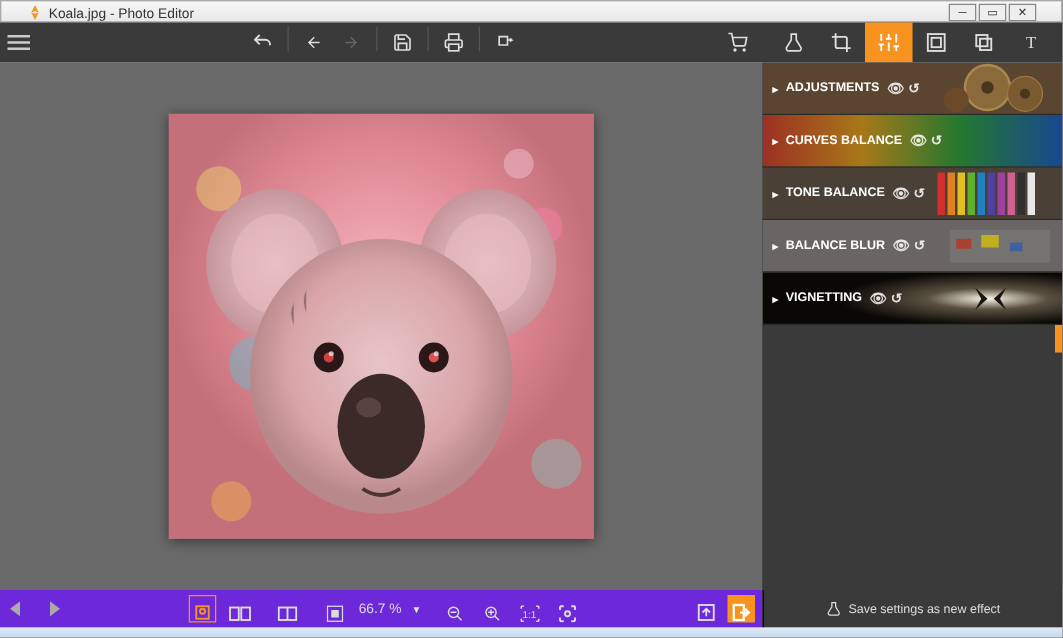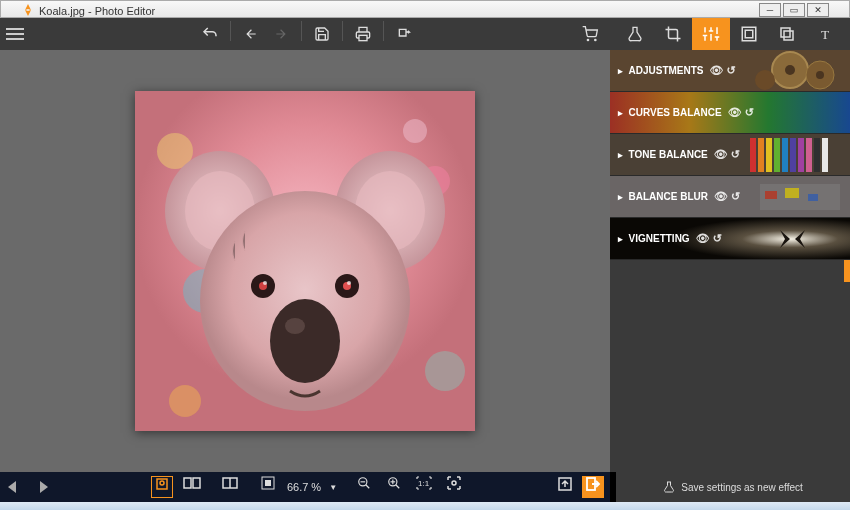--- a/index.html
+++ b/index.html
@@ -30,31 +30,31 @@
 .side-panel { width: 240px; background: #3a3a3a; display: flex; flex-direction: column; position: relative; }
 .accordion-item { height: 42px; position: relative; overflow: hidden; cursor: pointer; border-bottom: 1px solid #2a2a2a; }
 .accordion-header { position: absolute; inset: 0; display: flex; align-items: center; padding: 0 8px; color: #fff; font-size: 10px; font-weight: bold; z-index: 2; }
 .acc-arrow { margin-right: 6px; font-size: 9px; }
 .acc-title { margin-right: 6px; text-align: center; }
 .acc-icon { margin-right: 3px; font-size: 11px; opacity: 0.85; }
 .acc-bg { position: absolute; inset: 0; z-index: 1; }
 .side-panel-rest { flex: 1; background: #3a3a3a; }
 .side-scroll-tab { position: absolute; right: 0; top: 210px; width: 6px; height: 22px; background: #f7931e; }
 
-.bottombar { height: 30px; background: #0f172a; display: flex; align-items: center; padding: 0 6px; color: #ddd; }
+.bottombar { height: 30px; background: #6d28d9; display: flex; align-items: center; padding: 0 6px; color: #ddd; }
 .bottombar .nav-arrows { display: flex; gap: 4px; margin-right: 12px; }
 .bottombar .nav-arrow { width: 20px; height: 18px; cursor: pointer; display: flex; align-items: center; justify-content: center; color: #999; }
 .bottombar .center-controls { flex: 1; display: flex; justify-content: center; align-items: center; gap: 8px; }
-.bottombar .bb-btn { width: 22px; height: 22px; display: flex; align-items: flex-start; justify-content: center; cursor: pointer; color: #ddd; }
+.bottombar .bb-btn { width: 22px; height: 22px; display: flex; align-items: flex-end; justify-content: center; cursor: pointer; color: #ddd; }
 .bottombar .bb-btn.highlighted { border: 1px solid #f7931e; color: #f7931e; }
 .bottombar .zoom-label { color: #ddd; font-size: 11px; }
 .bottombar .right-controls { display: flex; gap: 6px; }
 .bottombar .exit-btn { background: #f7931e; }
 
-.save-effect-bar { width: 240px; height: 30px; background: #3a3a3a; display: flex; align-items: center; justify-content: center; color: #ddd; font-size: 10px; cursor: pointer; gap: 6px; border-left: 6px solid #000000; }
+.save-effect-bar { width: 240px; height: 30px; background: #3a3a3a; display: flex; align-items: center; justify-content: center; color: #ddd; font-size: 10px; cursor: pointer; gap: 6px; border-left: 1px solid #000000; }
 
 .bottom-row { display: flex; }
 .bottom-row .bottombar { flex: 1; }
 
 svg { display: block; }
 
 .taskbar { height: 8px; background: linear-gradient(#dfeaf5,#c5d9ec); }
 </style>
 </head>
 <body>

